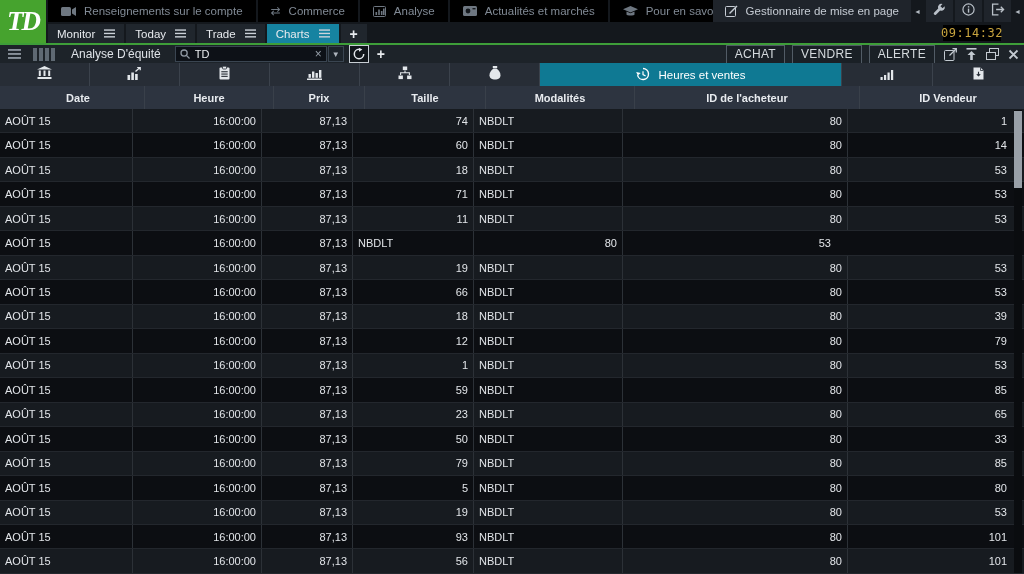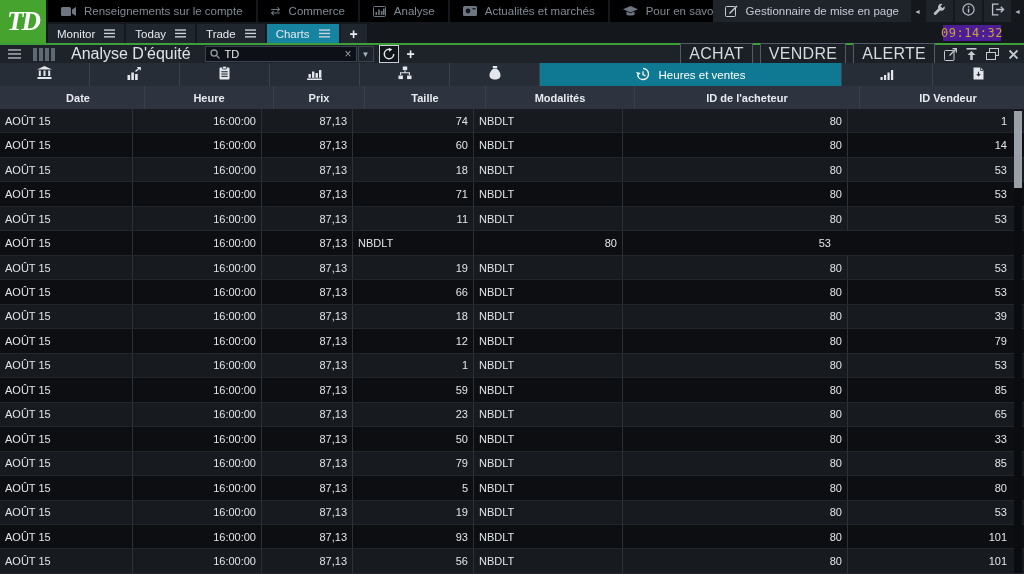--- a/index.html
+++ b/index.html
@@ -16,54 +16,54 @@
   .menu-item { display:flex; align-items:center; gap:8px; padding:0 13px; background:#000000;
                color:#818a95; font-size:11.5px; white-space:nowrap; }
   .menu-item .ic { display:flex; align-items:center; color:#6e7781; }
   .top-right { position:absolute; right:0; top:0; height:22px; display:flex; align-items:stretch; }
   .lm-panel { display:flex; align-items:center; gap:8px; padding:0 12px; background:#1f242b;
               color:#c6ccd4; font-size:11.5px; white-space:nowrap; }
   .mini-arrow { width:13px; display:flex; align-items:center; justify-content:center;
                 color:#b3bac2; font-size:7px; background:transparent; }
   .sys-btn { width:27px; margin-left:2px; background:#1f242b; display:flex; align-items:center;
              justify-content:center; color:#bac1c9; }
-  .clock { position:absolute; right:23px; top:25px; width:58px; height:16px; background:#4c1d95;
+  .clock { position:absolute; right:23px; top:25px; width:58px; height:16px; background:#000000;
            color:#c8a43e; font-family:"DejaVu Sans Mono", monospace; font-size:12px;
            display:flex; align-items:center; justify-content:center; letter-spacing:0.5px;text-align:center; }
 
   
   .tab-row { position:absolute; left:48px; top:24px; height:19px; display:flex; gap:2px; }
   .ws-tab { display:flex; align-items:center; gap:9px; padding:0 9px; background:#20262d;
             color:#e7eaee; font-size:11.5px; }
   .ws-tab .ic { display:flex; color:#cdd3da; }
   .ws-tab.active { background:#1683a1; }
   .ws-tab.plus { padding:0 9px; font-size:14px; font-weight:bold; }
 
   .green-line { position:absolute; left:0; top:43px; width:1024px; height:2px; background:#3e9e39; }
 
   
   .toolbar { position:absolute; left:0; top:45px; width:1024px; height:18px; background:#1d2329;
              display:flex; align-items:center; color:#dfe3e8; }
   .toolbar .ic { display:flex; align-items:center; }
   .tb-burger { margin-left:8px; color:#9aa3ad; }
   .tb-cols { margin-left:12px; color:#5f6973; }
-  .tb-title { margin:0 14px 0 16px; font-size:16px; color:#dfe3e8; white-space:nowrap; }
+  .tb-title { margin:0 14px 0 16px; font-size:12px; color:#dfe3e8; white-space:nowrap; }
   .search-box { display:flex; align-items:center; width:152px; height:16px; background:#0d1117;
                 border:1px solid #3a4551; padding:0 4px; gap:5px; }
   .search-box .val { flex:1; font-size:11px; color:#e9ecef; }
   .search-box .clear { color:#959ea8; font-size:12px; }
   .search-ic { color:#8f98a2; }
   .dd-btn { width:16px; height:16px; margin-left:1px; background:#1c232a; border:1px solid #3a4551;
             display:flex; align-items:center; justify-content:center; color:#aeb5bd; font-size:8px; }
   .refresh-btn { width:20px; height:18px; margin-left:5px; background:#10151a;
                  border:1px solid #c7cdd3; display:flex; align-items:center; justify-content:center;
                  color:#e4e8ec; }
   .tb-plus { margin-left:8px; color:#e9ecef; font-size:14px; font-weight:bold; }
   .tb-right { margin-left:auto; display:flex; align-items:center; gap:7px; padding-right:5px; }
-  .act-btn { border:1px solid #525c66; background:#1a2026; color:#d5dade; font-size:16px;
+  .act-btn { border:1px solid #525c66; background:#1a2026; color:#d5dade; font-size:12px;
              padding:1px 8px 2px; letter-spacing:0.3px; }
   .tb-tool { color:#c3cad1; display:flex; align-items:center; margin-left:2px; }
 
   
   .icon-tabs { position:absolute; left:0; top:63px; width:1024px; height:23px; background:#272d36;
                display:flex; }
   .itab { width:90px; display:flex; align-items:center; justify-content:center;
           border-right:1px solid #3b424c; color:#e3e7eb; }
   .itab-active { width:302px; background:#0f7993; color:#fff; display:flex; align-items:center;
                  justify-content:center; gap:9px; font-size:11.5px; border-right:1px solid #3b424c; }

